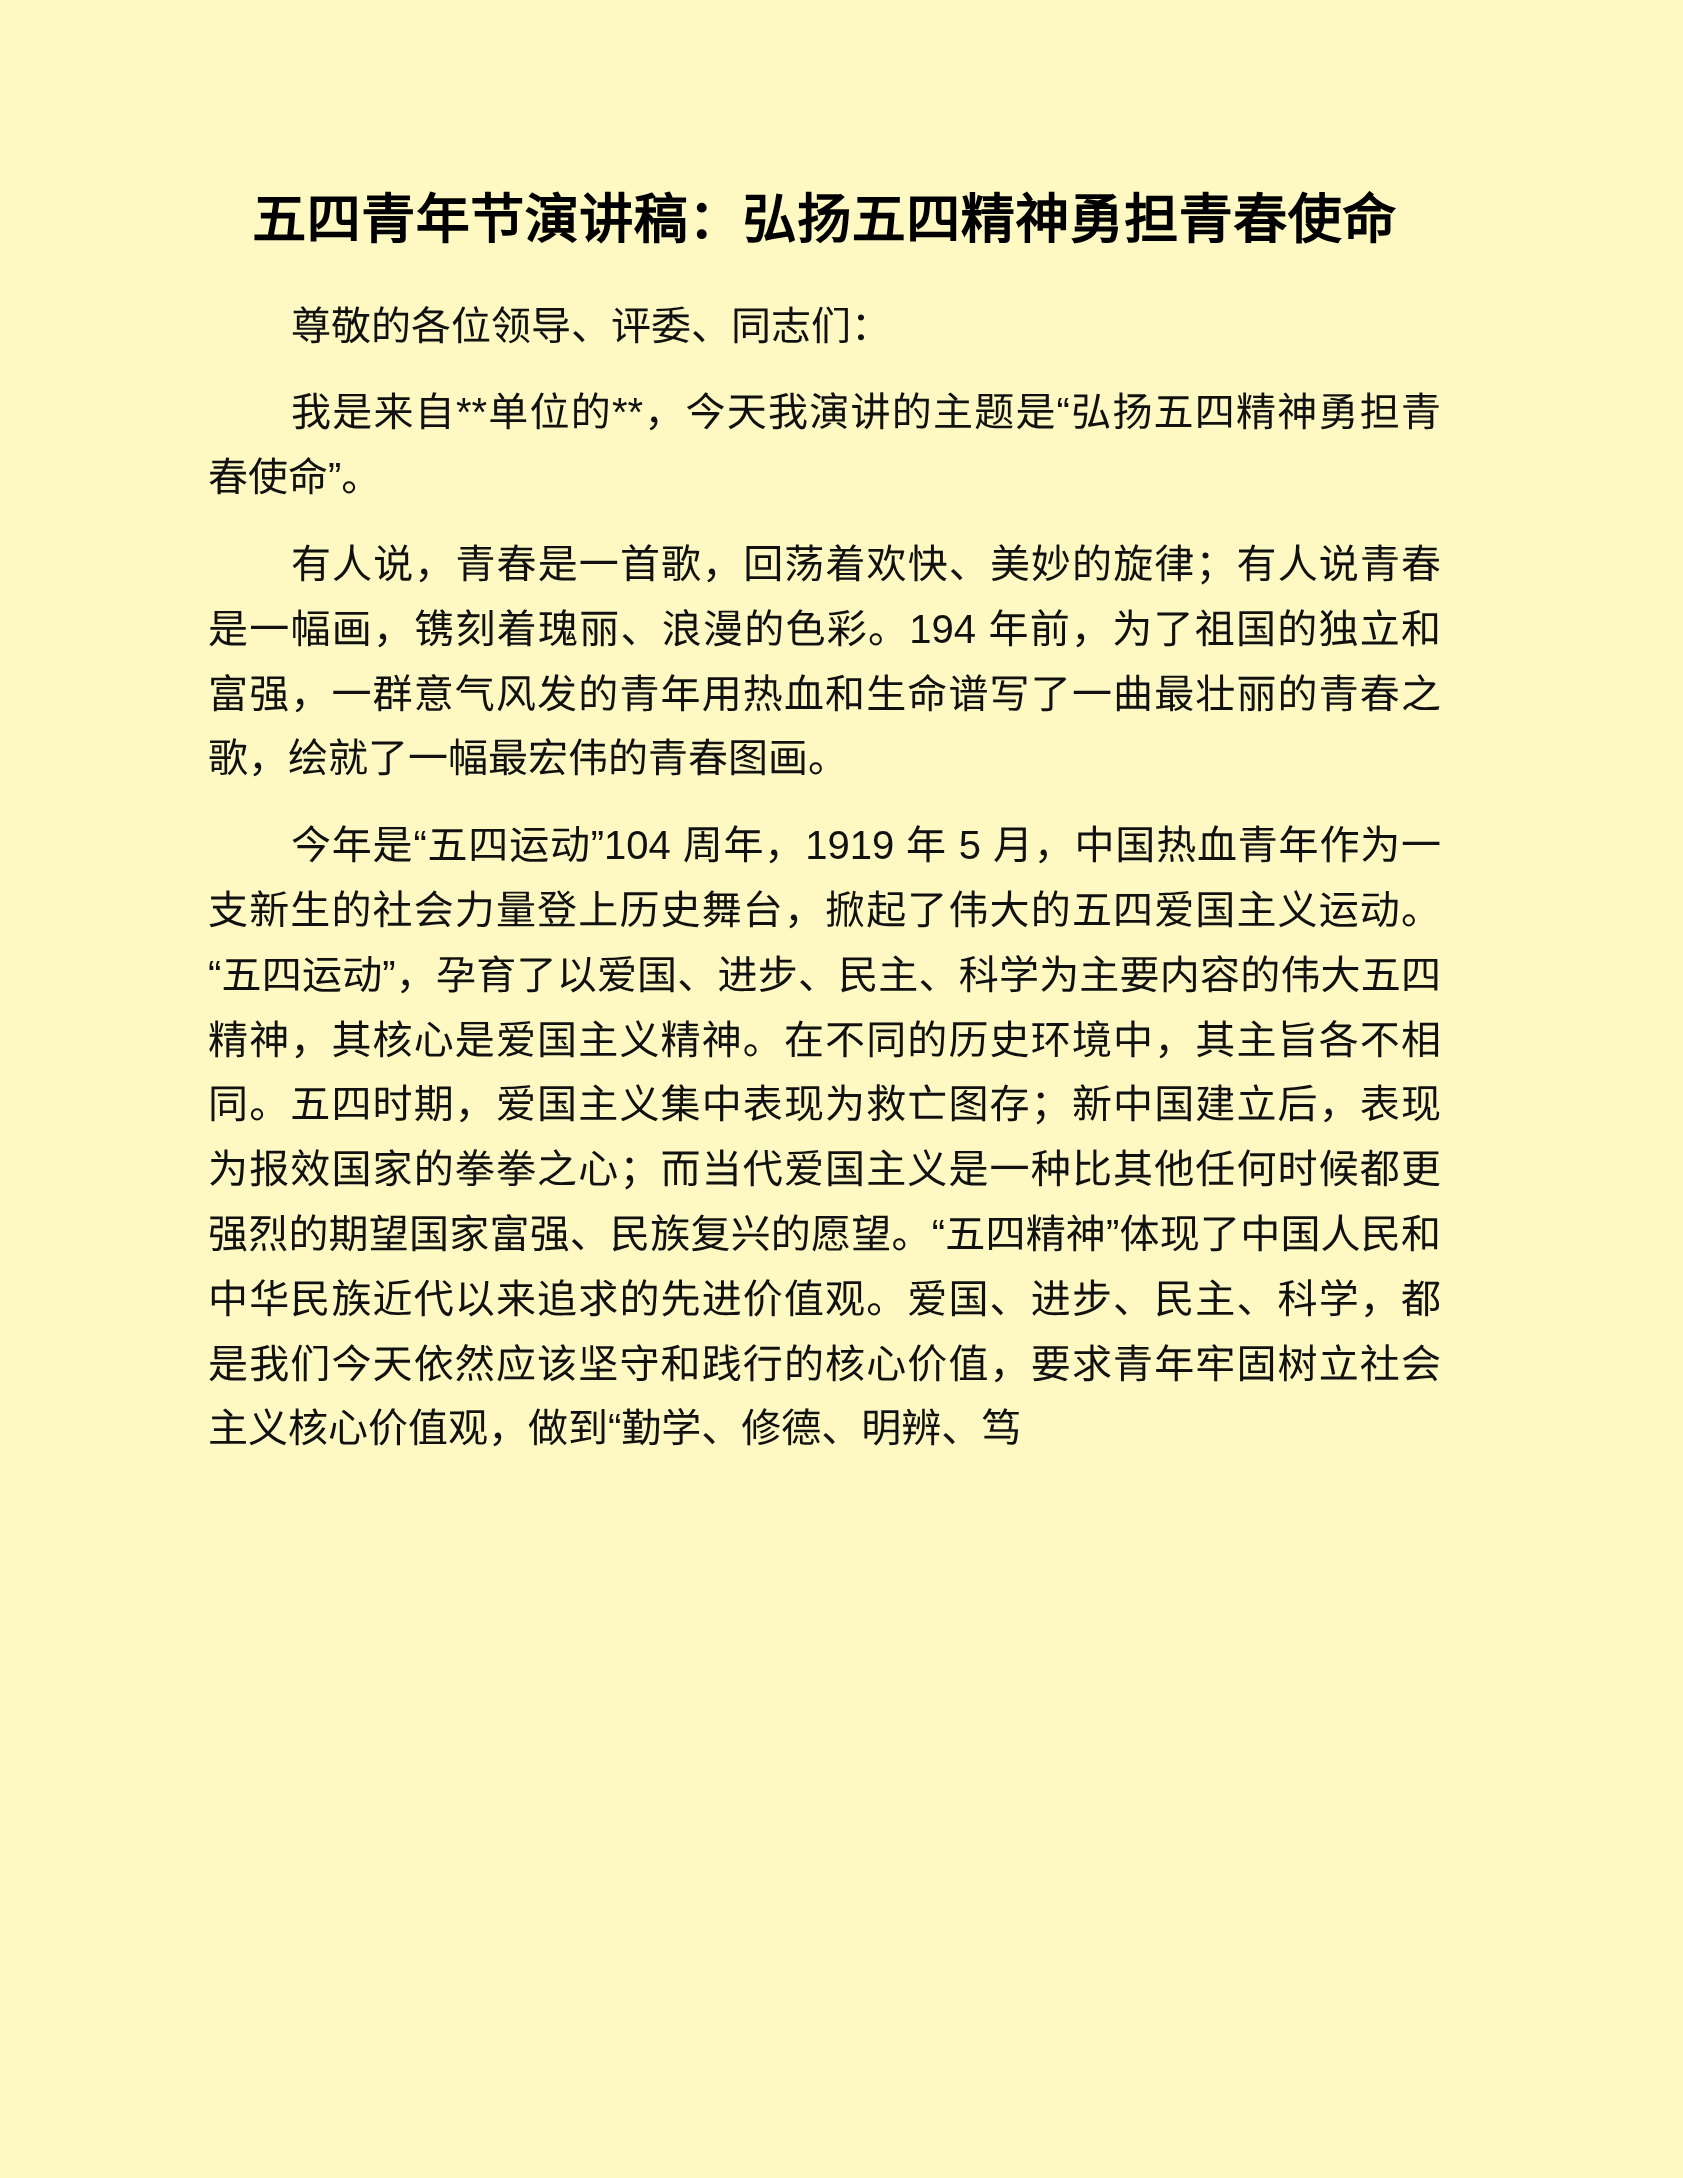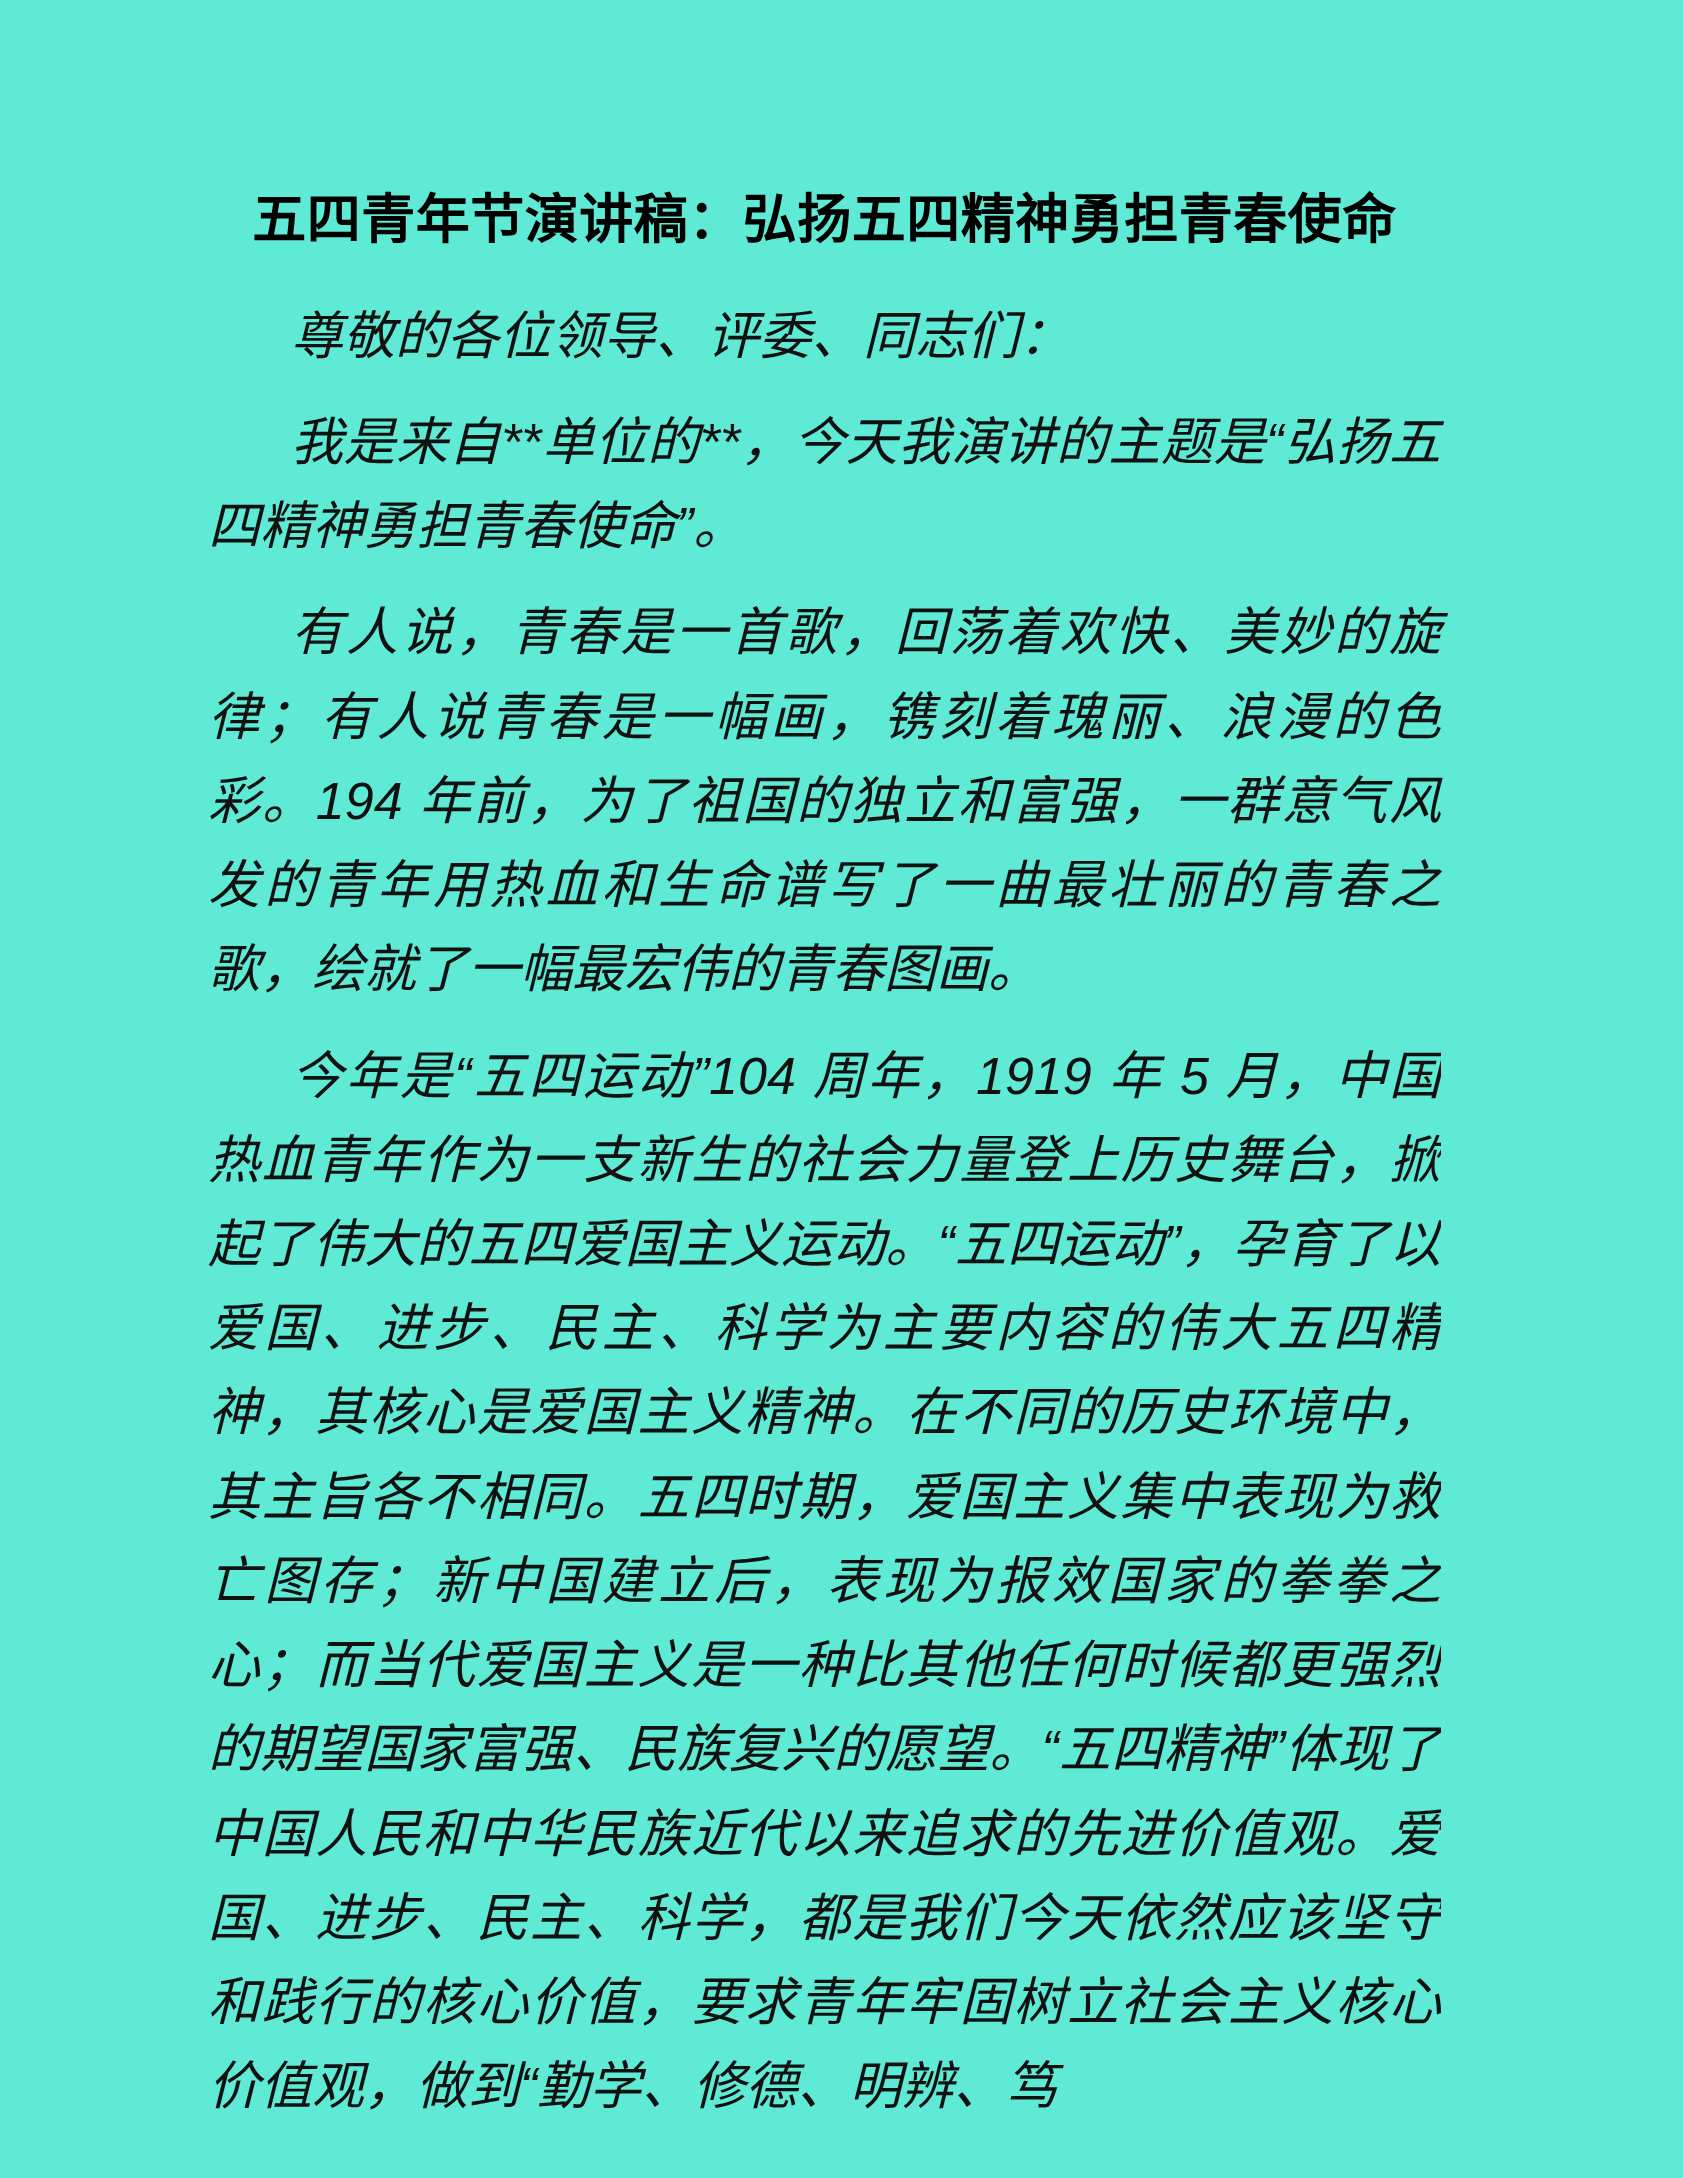--- a/index.html
+++ b/index.html
@@ -6,21 +6,21 @@
   html, body {
     margin: 0;
     padding: 0;
     background: #ffffff;
   }
 
   .page {
     position: relative;
     width: 1683px;
     height: 2178px;
-    background: #5eead4;
+    background: #fef9c3;
     margin: 0 auto;
     overflow: hidden;
     font-family: "Liberation Sans", "DejaVu Sans", sans-serif;
     color: #000000;
   }
 
   .content {
     position: absolute;
     left: 208px;
     top: 0;
@@ -40,29 +40,28 @@
     white-space: pre-wrap;
   }
 
   .body-block {
     margin-top: 36px;
   }
 
   p.para {
     margin: 0 0 0 0;
     padding: 0;
-    font-size: 52px;
+    font-size: 40px;
     line-height: 1.62;
     text-align: justify;
     text-justify: inter-character;
     text-indent: 83px;
     font-weight: 400;
     color: #111111;
     word-break: break-all;
-    font-style: italic;
   }
 
   p.para + p.para {
     margin-top: 22px;
   }
 
   
   p.para.clipped {
     overflow: hidden;
   }

